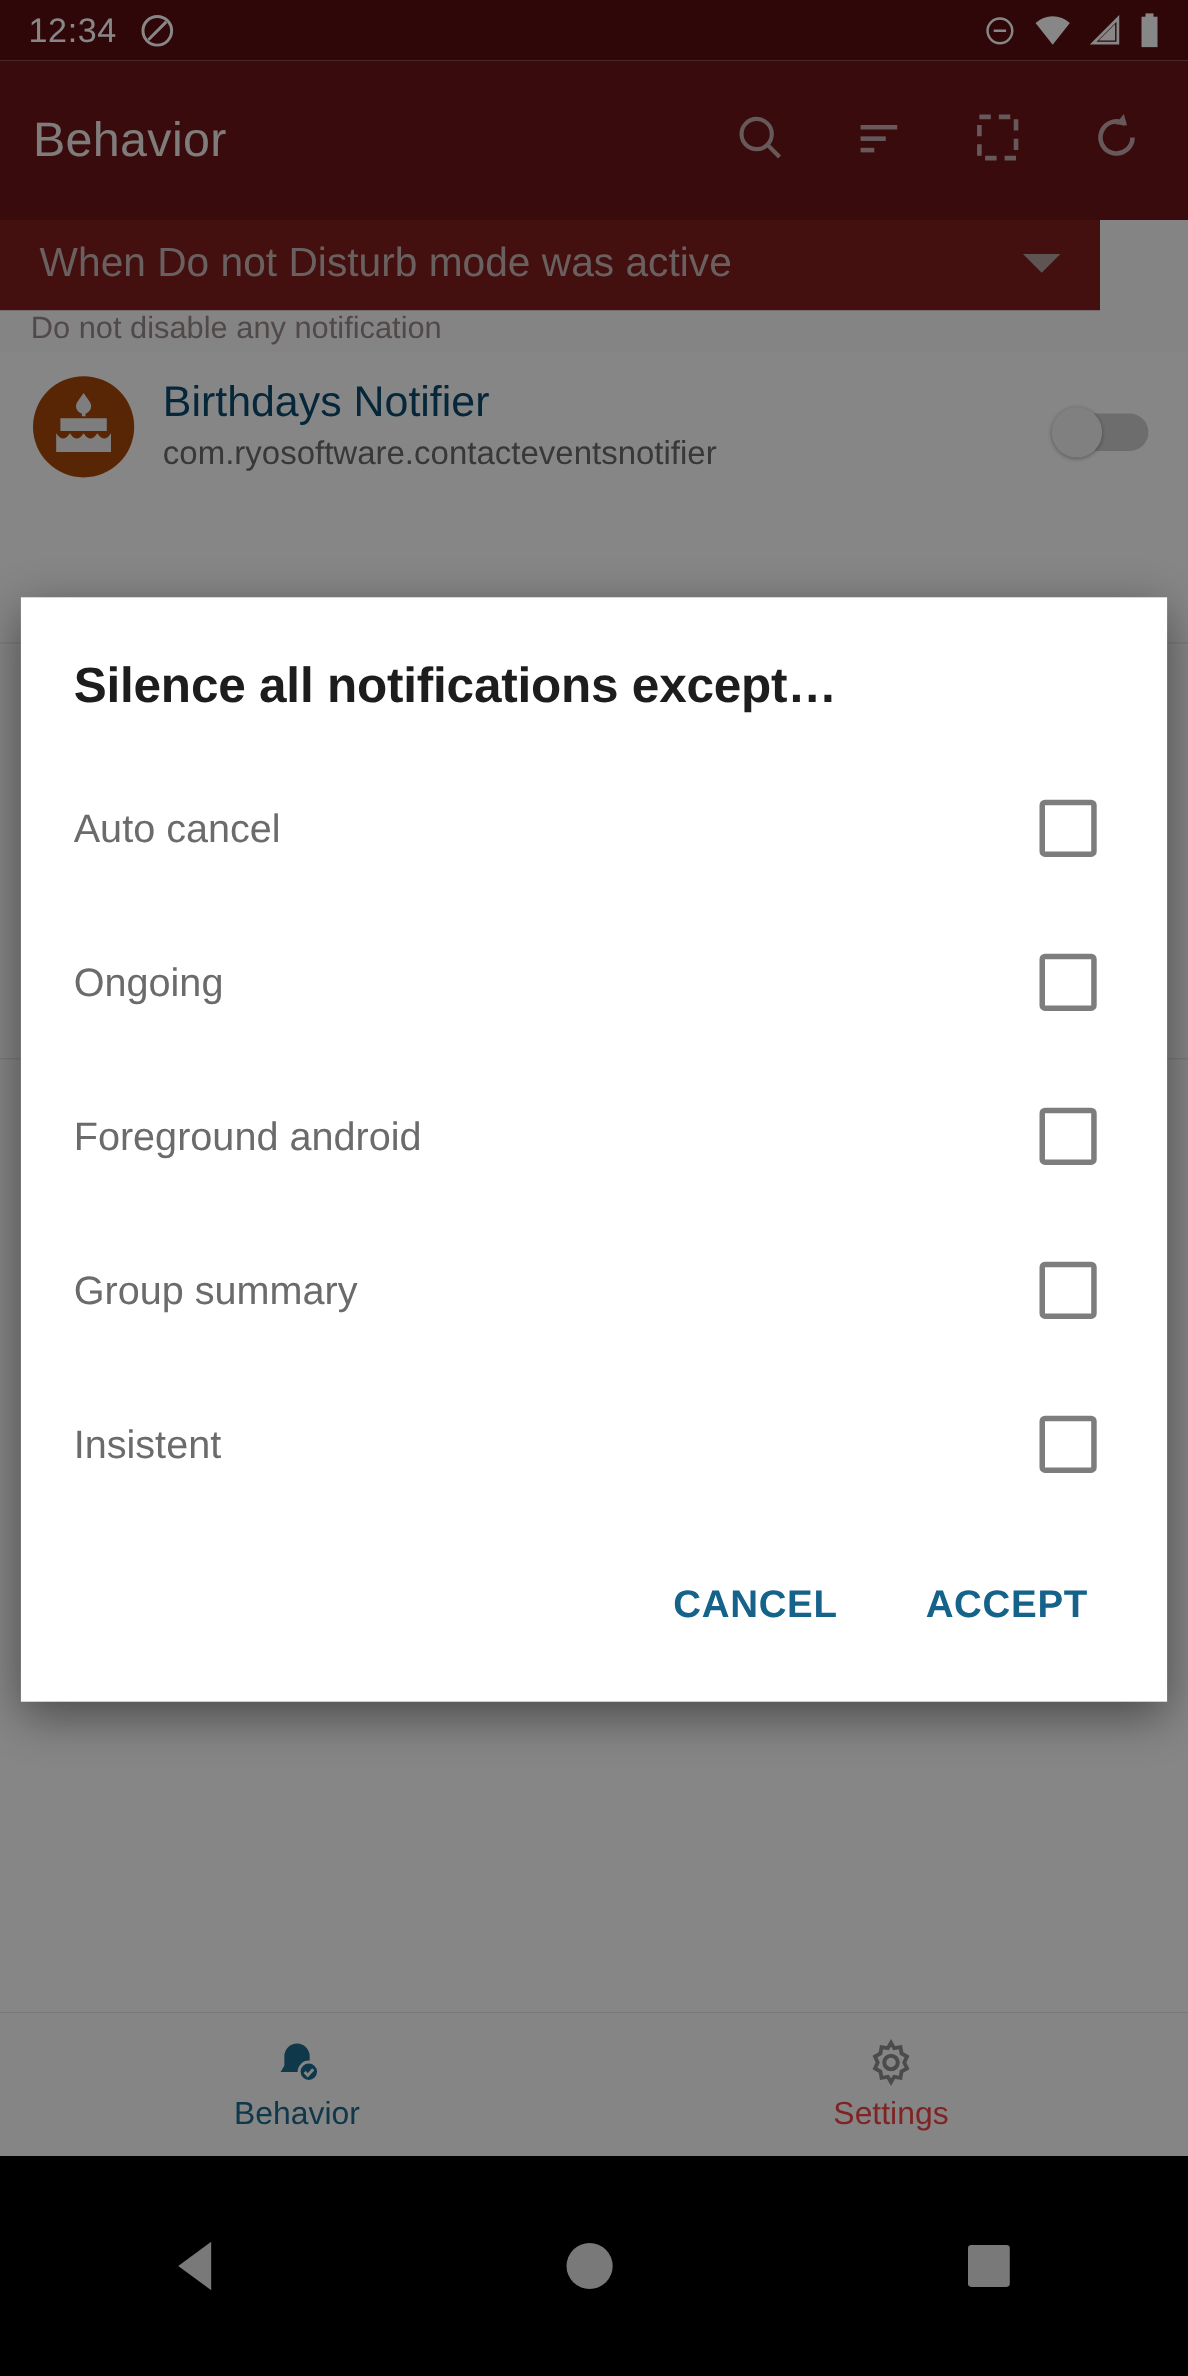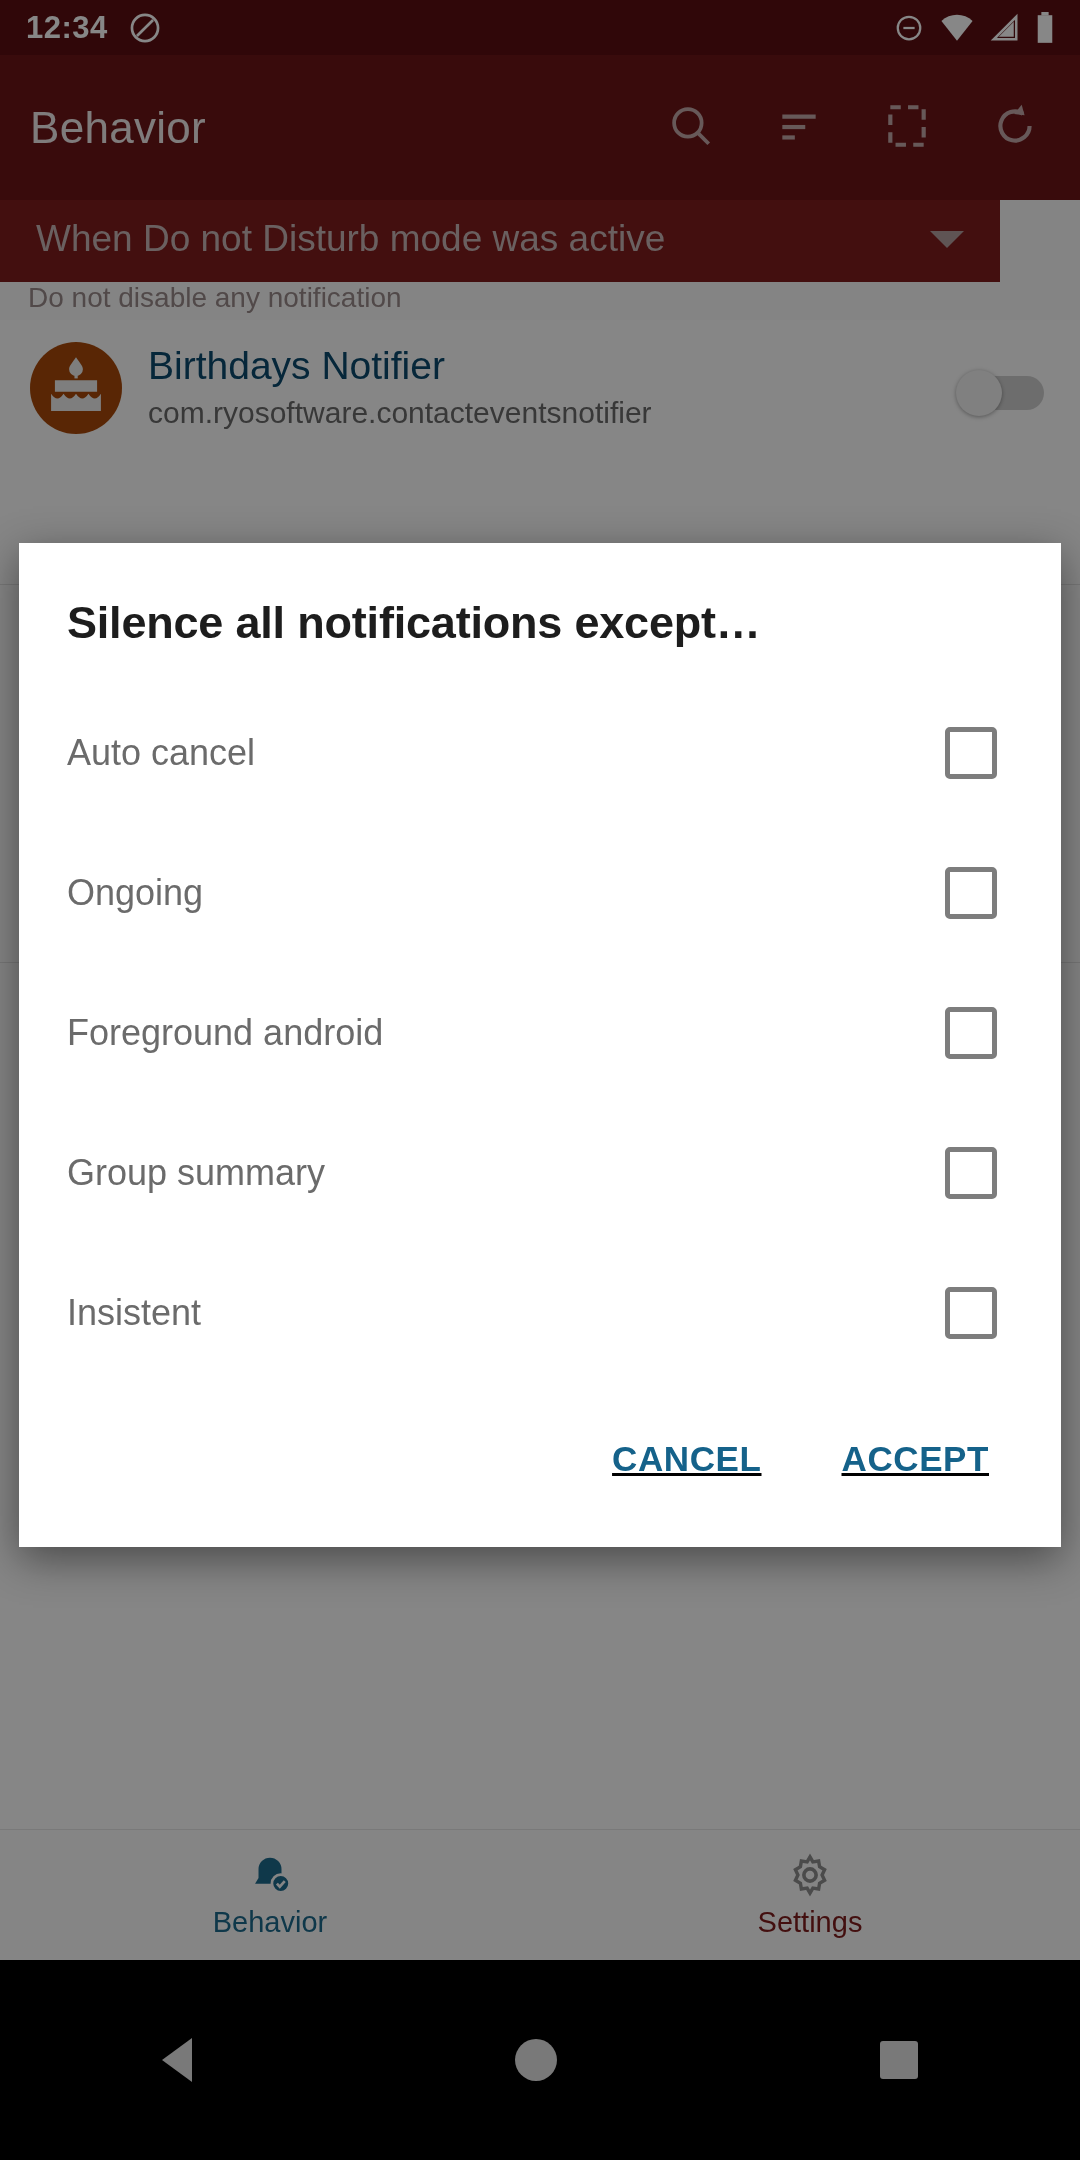--- a/index.html
+++ b/index.html
@@ -35,21 +35,21 @@
     background: #5c0f12;
     display: flex;
     align-items: center;
     padding: 0 26px;
     box-sizing: border-box;
     color: #ffffff;
   }
   .status-clock {
     font-size: 31px;
     letter-spacing: .5px;
-    font-weight: 700;
+    font-weight: 400;
   }
   .status-left-icons {
     display: flex;
     align-items: center;
     margin-left: 20px;
   }
   .status-right {
     margin-left: auto;
     display: flex;
     align-items: center;
@@ -202,21 +202,21 @@
   .nav-item {
     flex: 1;
     display: flex;
     flex-direction: column;
     align-items: center;
     justify-content: center;
     gap: 8px;
   }
   .nav-label { font-size: 29px; }
   .nav-item.active .nav-label { color: #1d6a8c; }
-  .nav-item.inactive .nav-label { color: #7f1d1d; }
+  .nav-item.inactive .nav-label { color: #ef4444; }
 
   
   .sys-nav {
     position: absolute;
     left: 0; bottom: 0;
     width: 1080px;
     height: 200px;
     background: #000000;
     display: flex;
     align-items: center;
@@ -284,21 +284,20 @@
     flex: none;
     margin-right: 16px;
     background: #ffffff;
   }
   .dlg-actions {
     display: flex;
     justify-content: flex-end;
     align-items: center;
     padding: 36px 46px 48px 48px;
     gap: 28px;
-    text-decoration: underline;
   }
   .dlg-btn {
     font-size: 35px;
     font-weight: 700;
     color: #15628a;
     letter-spacing: .6px;
     padding: 20px 26px;
     background: transparent;
     border: none;
     cursor: pointer;

